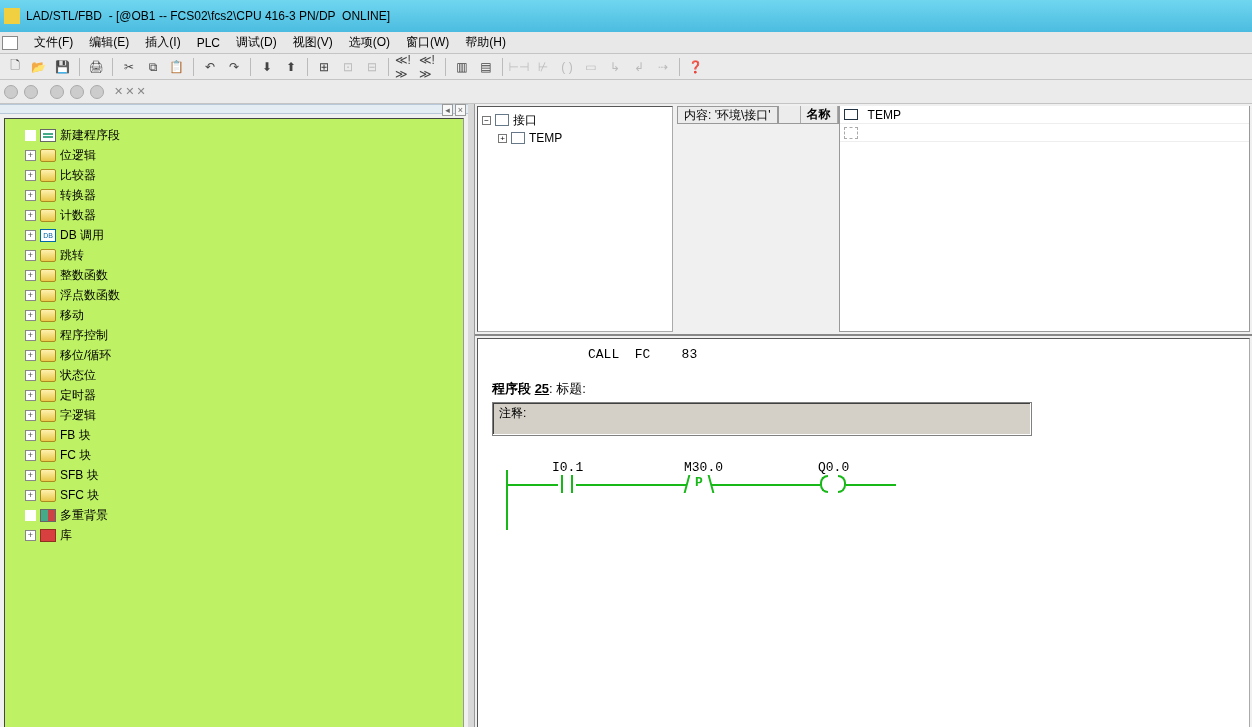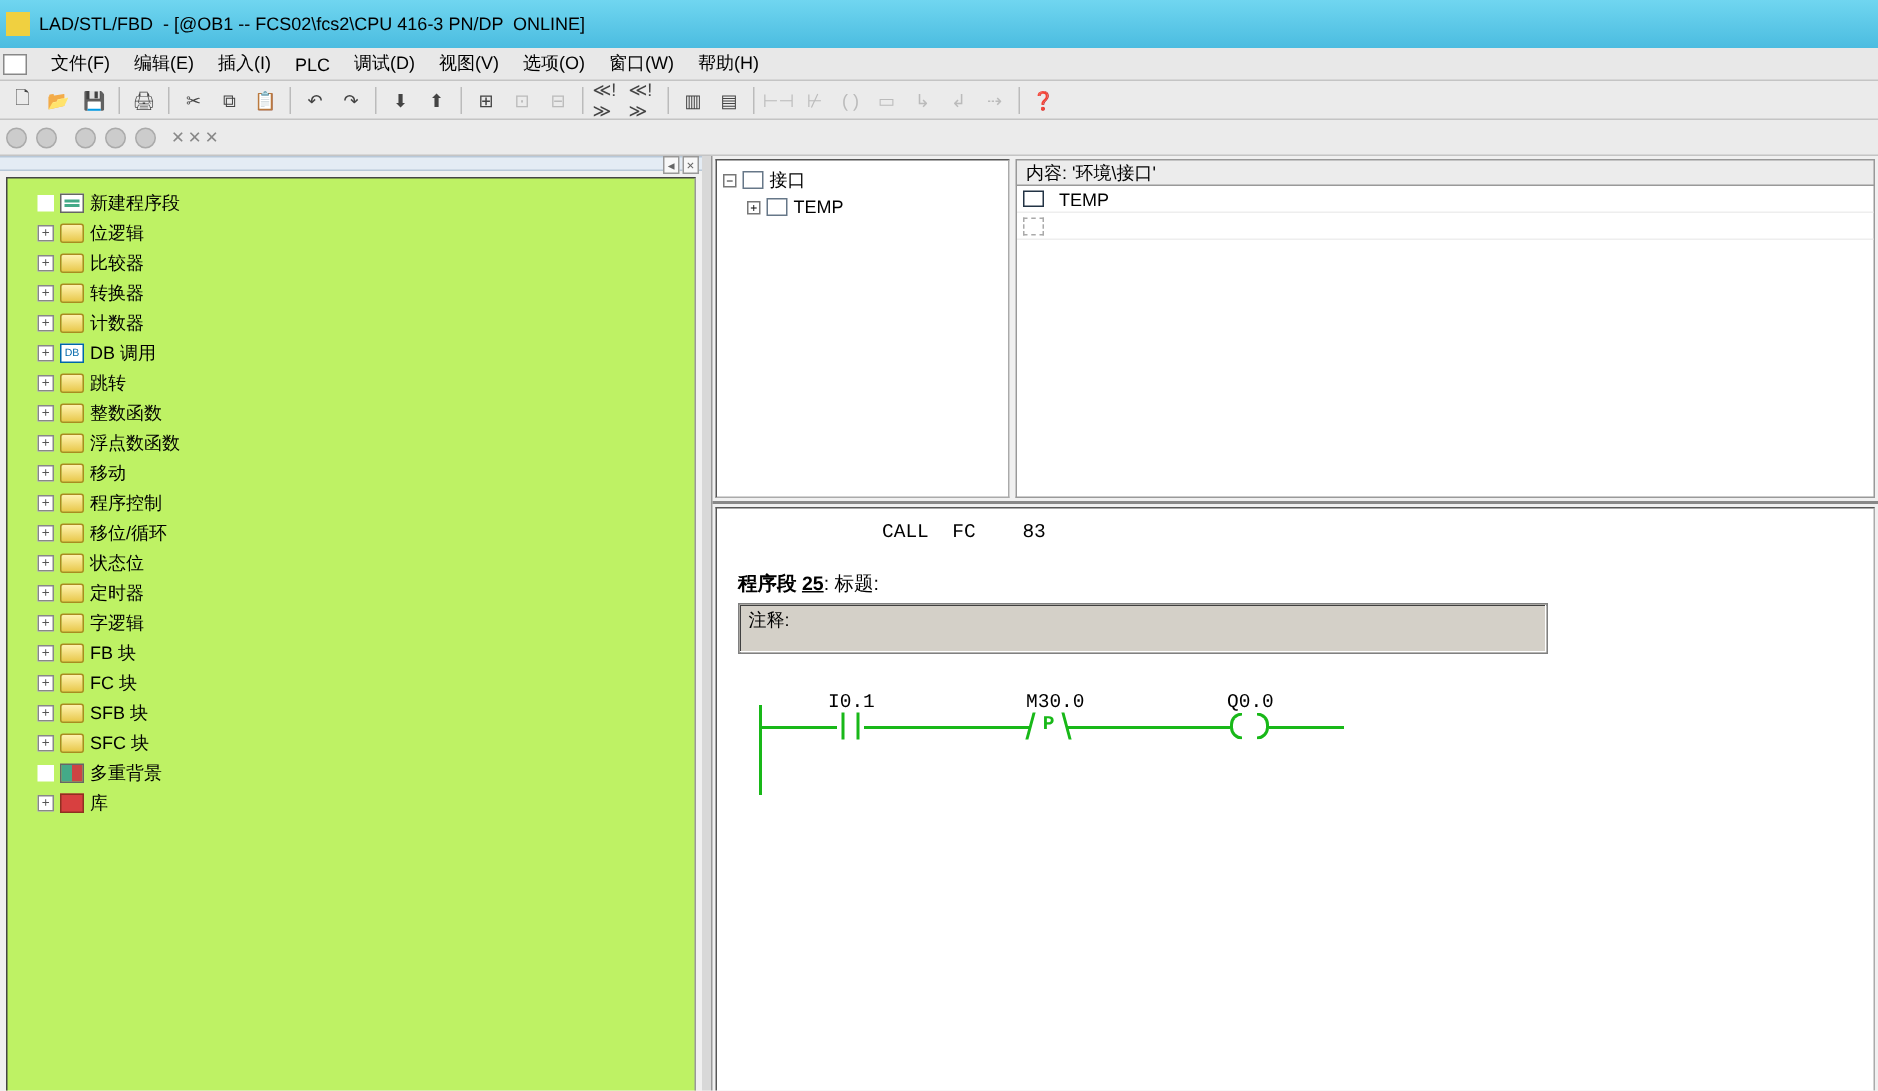--- a/index.html
+++ b/index.html
@@ -108,21 +108,21 @@
   .right-panel { flex:1; display:flex; flex-direction:column; border-left:1px solid #999;}
   .right-top {
     height:232px; display:flex; border-bottom:2px solid #888;
   }
   .rt-left {
     width:196px; background:#fff; border:1px inset #aaa; margin:2px; padding:4px;
   }
   .rt-node { display:flex; align-items:center; gap:4px; height:18px;}
   .rt-node .exp{width:9px;height:9px;border:1px solid #777;font-size:8px;display:inline-flex;align-items:center;justify-content:center;}
   .rt-node .ico{width:14px;height:12px; border:1px solid #667788; background:#fff;}
-  .rt-right { flex:1; display:flex; flex-direction:column; margin:2px;}
+  .rt-right { flex:1; display:flex; flex-direction:row; margin:2px;}
   .rt-caption { height:18px; background:#ececec; border:1px solid #999; padding:0 6px; display:flex; align-items:center;}
   .rt-header  { height:18px; background:#ececec; border:1px solid #999; border-top:none; display:flex;}
   .rt-header .ch { border-right:1px solid #aaa; padding:0 6px; display:flex; align-items:center;}
   .rt-header .ch:first-child{width:22px;}
   .rt-body { flex:1; background:#fff; border:1px solid #999; border-top:none;}
   .rt-row { height:18px; display:flex; align-items:center; border-bottom:1px solid #eee;}
   .rt-row .cell1{ width:22px; display:flex; align-items:center; justify-content:center;}
   .rt-row .cell1 .chip{width:14px;height:11px;border:1px solid #234;background:#fff;}
   .rt-row .cell2{ padding-left:6px;}
   .rt-row.spacer .cell1::after{content:""; width:12px; height:10px; border:1px dashed #aaa; display:inline-block;}
@@ -375,20 +375,24 @@
           <span>接口</span>
         </div>
         <div class="rt-node" style="padding-left:16px">
           <span class="exp">+</span>
           <span class="ico"></span>
           <span>TEMP</span>
         </div>
       </div>
       <div class="rt-right">
         <div class="rt-caption">内容:  '环境\接口'</div>
+        <div class="rt-header">
+          <div class="ch"></div>
+          <div class="ch" style="flex:1;font-weight:bold">名称</div>
+        </div>
         <div class="rt-body">
           <div class="rt-row">
             <div class="cell1">
                 <span class="chip"></span>
               </div>
             <div class="cell2">TEMP</div>
           </div>
           <div class="rt-row spacer">
             <div class="cell1"></div>
               <div class="cell2"></div>

